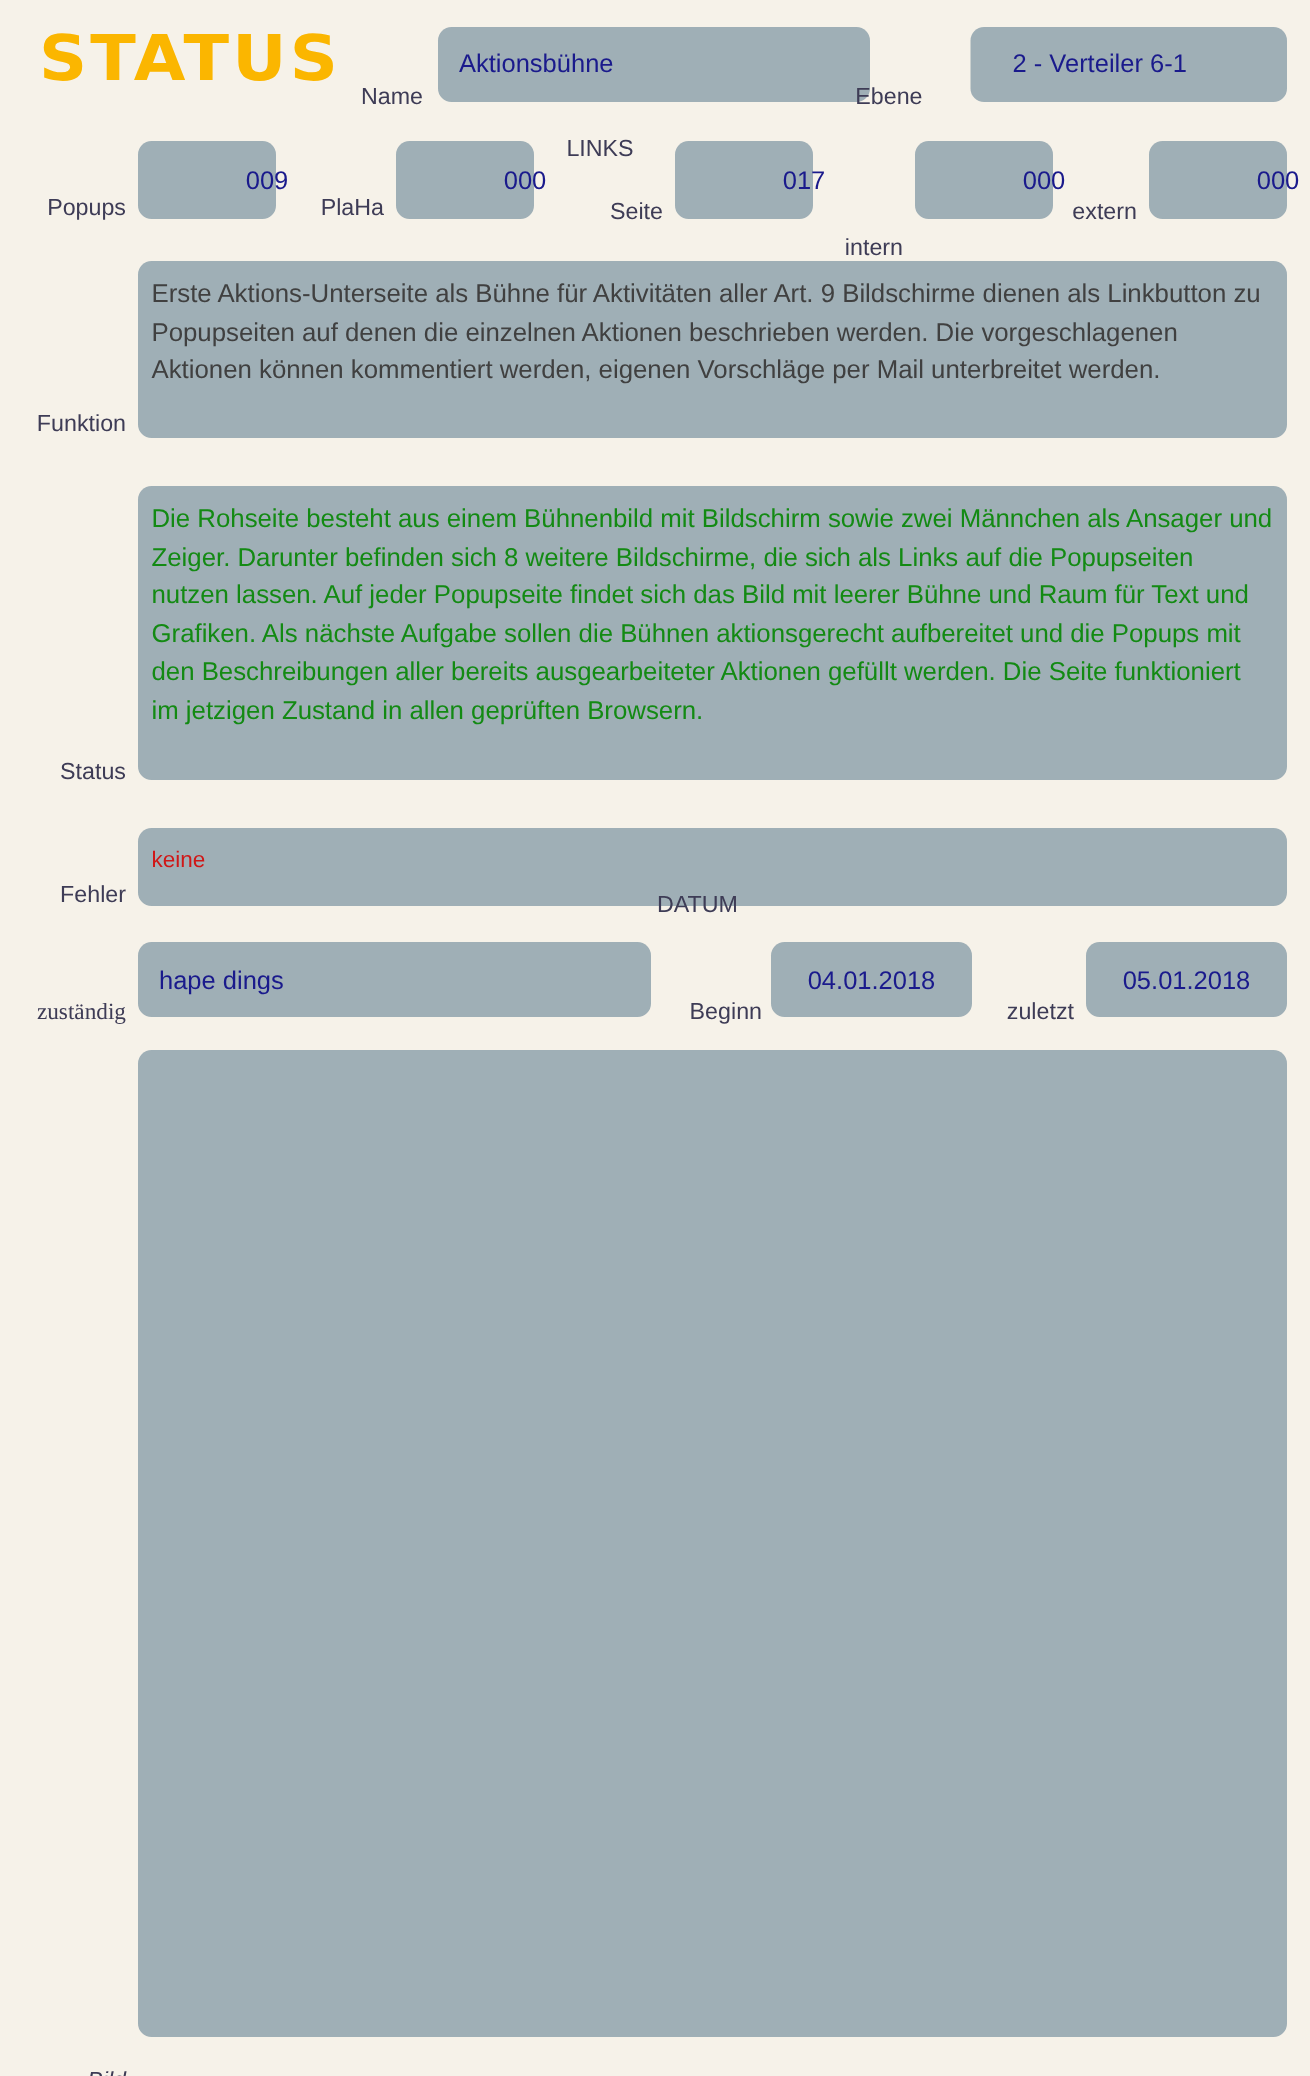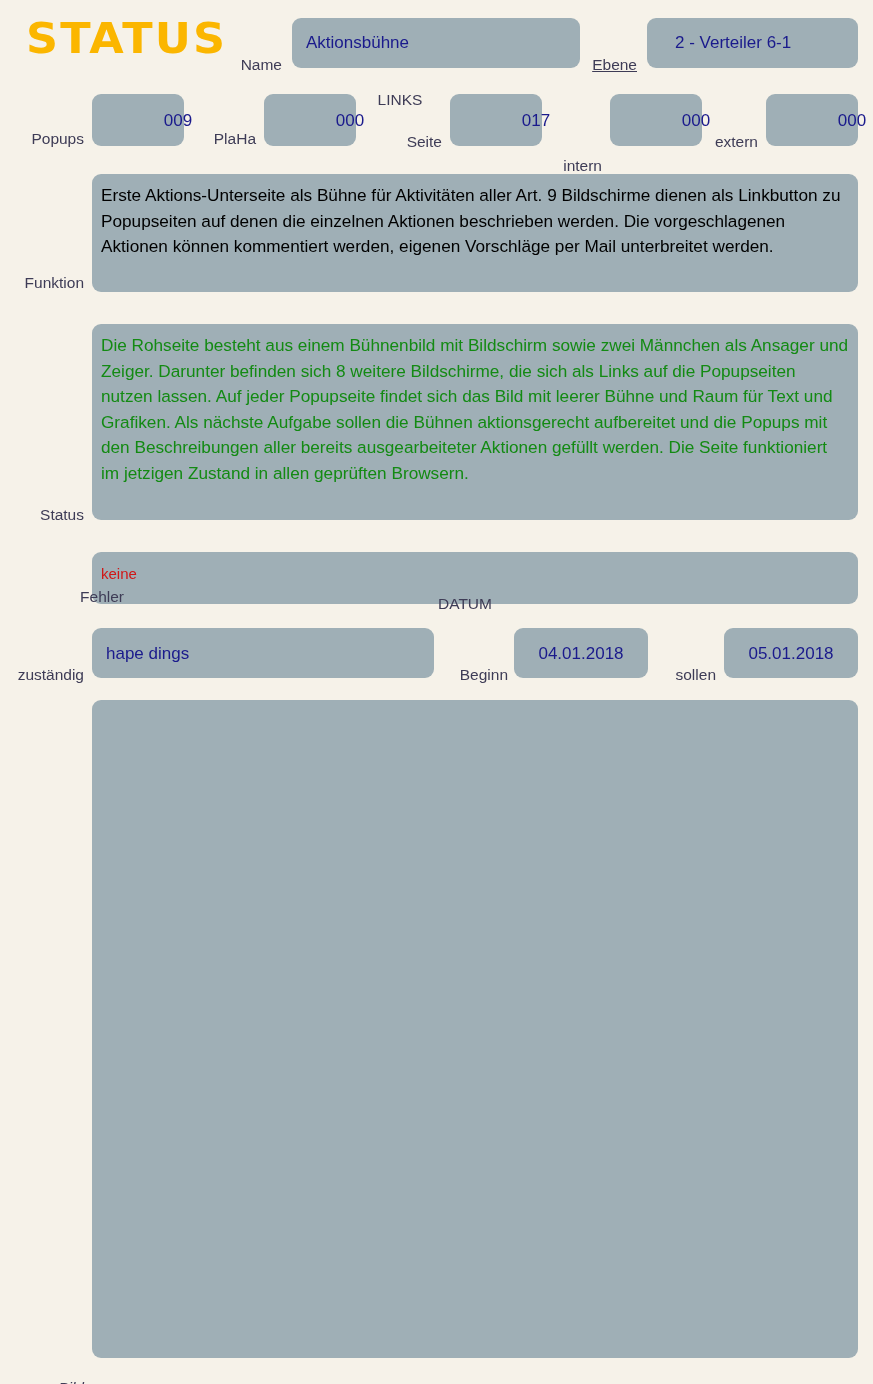--- a/index.html
+++ b/index.html
@@ -72,33 +72,33 @@
   
   .body-text {
     position: absolute;
     left: 9px;
     right: 9px;
     top: 9px;
     font-size: 17.2px;
     line-height: 25.5px;
     white-space: pre-wrap;
   }
-  .body-text.blue  { color: #000000; }
+  .body-text.blue  { color: #404040; }
   .body-text.green { color: #138a13; }
   .body-text.red   { color: #d01717; font-size: 15px; }
 
   
   #name-panel  { left: 292px; top: 18px;  width: 288px; height: 50px; }
   #ebene-panel { left: 647px; top: 18px;  width: 211px; height: 50px; }
 
   #name-value  { left: 14px; top: 16px; }
   #ebene-value { left: 28px; top: 16px; }
 
   #name-label  { left: 172px; top: 57px; width: 110px; }
-  #ebene-label { left: 527px; top: 57px; width: 110px; text-decoration: underline; }
+  #ebene-label { left: 505px; top: 57px; width: 110px; }
 
   
   .counter { top: 94px; width: 92px; height: 52px; }
   #popups-panel { left: 92px; }
   #plaha-panel  { left: 264px; }
   #seite-panel  { left: 450px; }
   #intern-panel { left: 610px; }
   #extern-panel { left: 766px; }
 
   .counter .val { top: 18px; margin-left: 40px; }
@@ -113,30 +113,30 @@
   
   #funktion-panel { left: 92px; top: 174px; width: 766px; height: 118px; }
   #funktion-label { left: 0px; top: 275px; width: 84px; }
 
   
   #statusbox-panel { left: 92px; top: 324px; width: 766px; height: 196px; }
   #statusbox-label { left: 0px; top: 507px; width: 84px; }
 
   
   #fehler-panel { left: 92px; top: 552px; width: 766px; height: 52px; }
-  #fehler-label { left: 0px; top: 589px; width: 84px; padding-left: 40px; }
+  #fehler-label { left: 0px; top: 589px; width: 84px; }
 
   
   #zustaendig-panel { left: 92px;  top: 628px; width: 342px; height: 50px; }
   #beginn-panel     { left: 514px; top: 628px; width: 134px; height: 50px; }
   #zuletzt-panel    { left: 724px; top: 628px; width: 134px; height: 50px; }
 
   #zustaendig-value { left: 14px; top: 17px; }
 
-  #zustaendig-label { left: 0px;   top: 667px; width: 84px; }
+  #zustaendig-label { left: 0px;   top: 667px; width: 84px; font-family: Liberation Serif, serif; }
   #datum-label      { left: 438px; top: 596px; width: 72px; text-align: left; }
   #beginn-label     { left: 424px; top: 667px; width: 84px; }
   #zuletzt-label    { left: 624px; top: 667px; width: 92px; }
 
   
   #bild-panel { left: 92px; top: 700px; width: 766px; height: 658px; }
   #bild-label { left: 0px; top: 1380px; width: 84px; font-style: italic; }
 </style>
 </head>
 <body>
@@ -205,18 +205,18 @@
   <div class="lbl" id="datum-label">DATUM</div>
 
   <div class="panel" id="beginn-panel">
     <span class="val center" style="top:17px">04.01.2018</span>
   </div>
   <div class="lbl right" id="beginn-label">Beginn</div>
 
   <div class="panel" id="zuletzt-panel">
     <span class="val center" style="top:17px">05.01.2018</span>
   </div>
-  <div class="lbl right" id="zuletzt-label">sollen</div>
+  <div class="lbl right" id="zuletzt-label">zuletzt</div>
 
   <div class="panel" id="bild-panel"></div>
   <div class="lbl right" id="bild-label">Bild</div>
 
 </div>
 
 </body></html>

